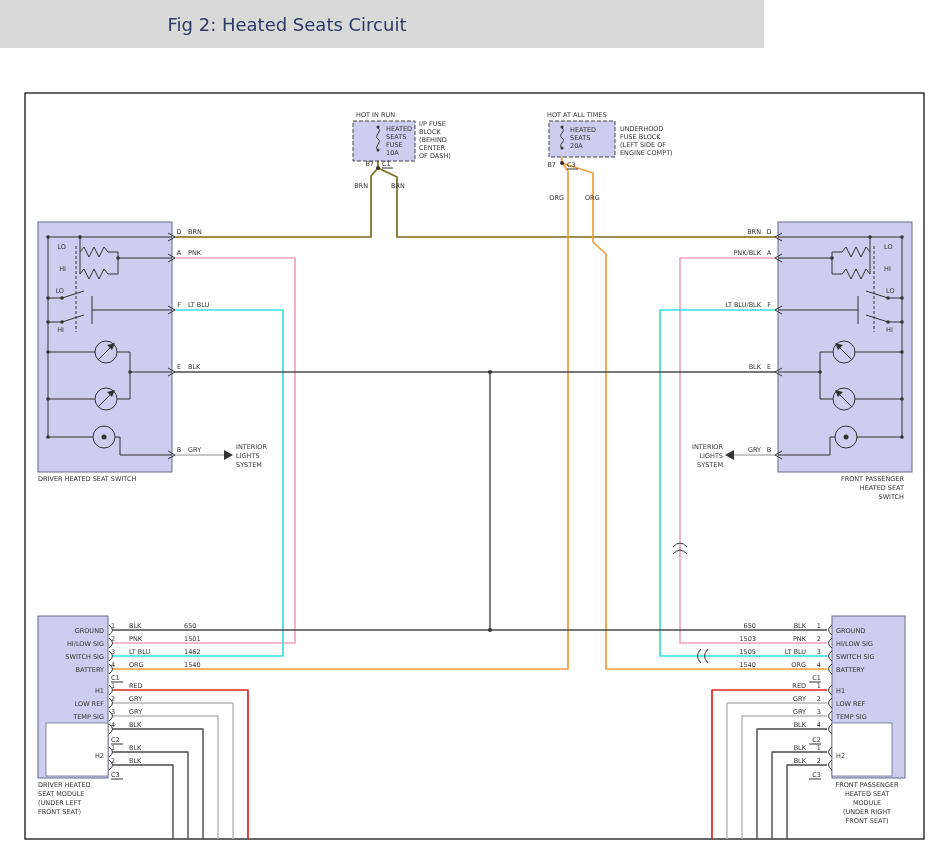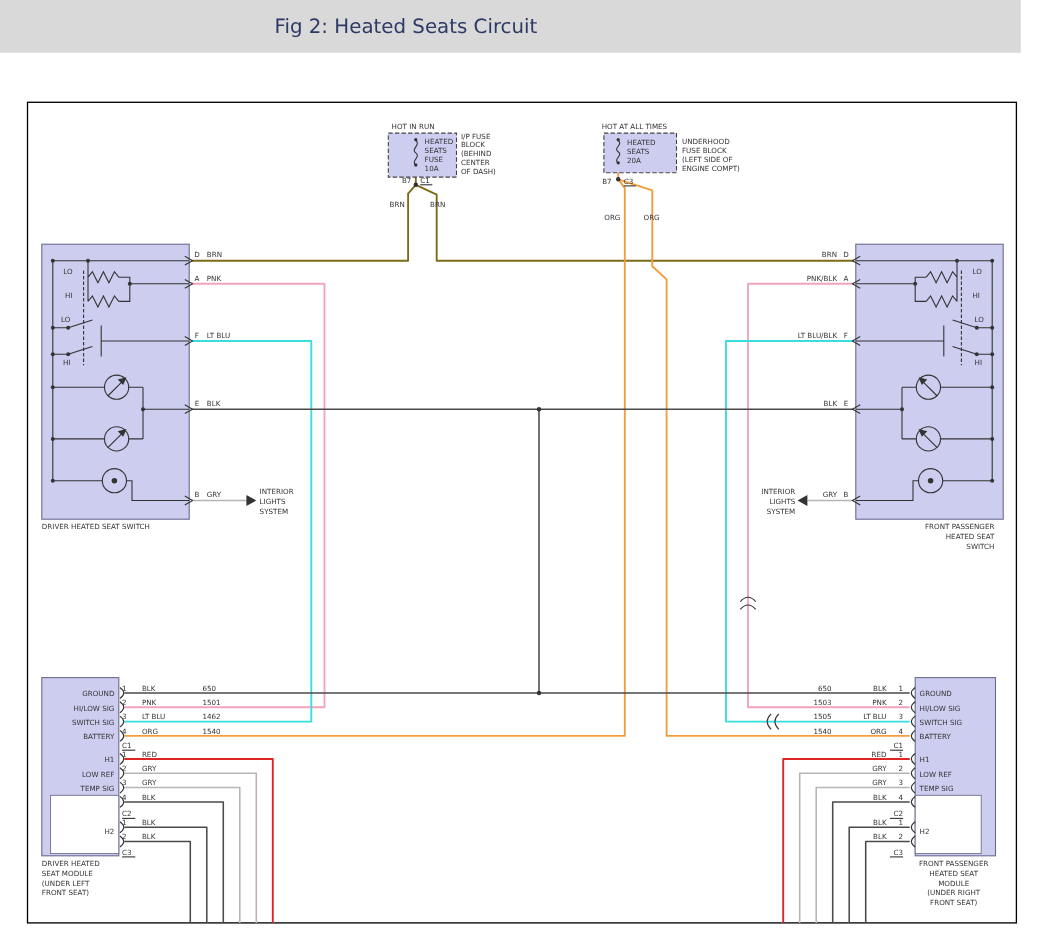--- a/index.html
+++ b/index.html
@@ -2,21 +2,21 @@
 <html style="--banner: #d9d9d9; --title: #2c3a64; --boxfill: #cdcdf0; --boxstroke: #6b6b8f; --brn: #7d6b1a; --org: #f29d3d; --pnk: #f2a3be; --ltblu: #38dede; --blk: #4a4a4a; --gry: #b5b5b5; --red: #e02424;"><head>
 <meta charset="utf-8">
 <style>
   :root{
     --banner:#d9d9d9; --title:#2c3a64; --boxfill:#cdcdf0; --boxstroke:#6b6b8f;
     --brn:#7d6b1a; --org:#f29d3d; --pnk:#f2a3be; --ltblu:#38dede;
     --blk:#4a4a4a; --gry:#b5b5b5; --red:#e02424;
   }
   html,body{margin:0;padding:0}
   body{width:950px;height:849px;position:relative;background:#fff;font-family:"DejaVu Sans",sans-serif}
-  .banner{position:absolute;top:0;left:0;width:928px;height:48px;background:var(--banner);display:flex;align-items:center}
+  .banner{position:absolute;top:0;left:0;width:764px;height:48px;background:var(--banner);display:flex;align-items:center}
   .banner .title{width:100%;text-align:center;transform:translateX(-95px);color:var(--title);font-size:18px}
   svg{position:absolute;top:0;left:0}
   text{font-family:"DejaVu Sans",sans-serif}
   .t{font-size:6.5px;fill:#333}
   .ta-e{text-anchor:end}.ta-m{text-anchor:middle}
   .frame{fill:none;stroke:#000;stroke-width:1.2}
   .box{fill:var(--boxfill);stroke:var(--boxstroke);stroke-width:1}
   .inner{fill:#fff;stroke:var(--boxstroke);stroke-width:0.8}
   .fusebox{fill:var(--boxfill);stroke:#444;stroke-width:1;stroke-dasharray:4 2}
   .ln{stroke:#333;stroke-width:1;fill:none}

